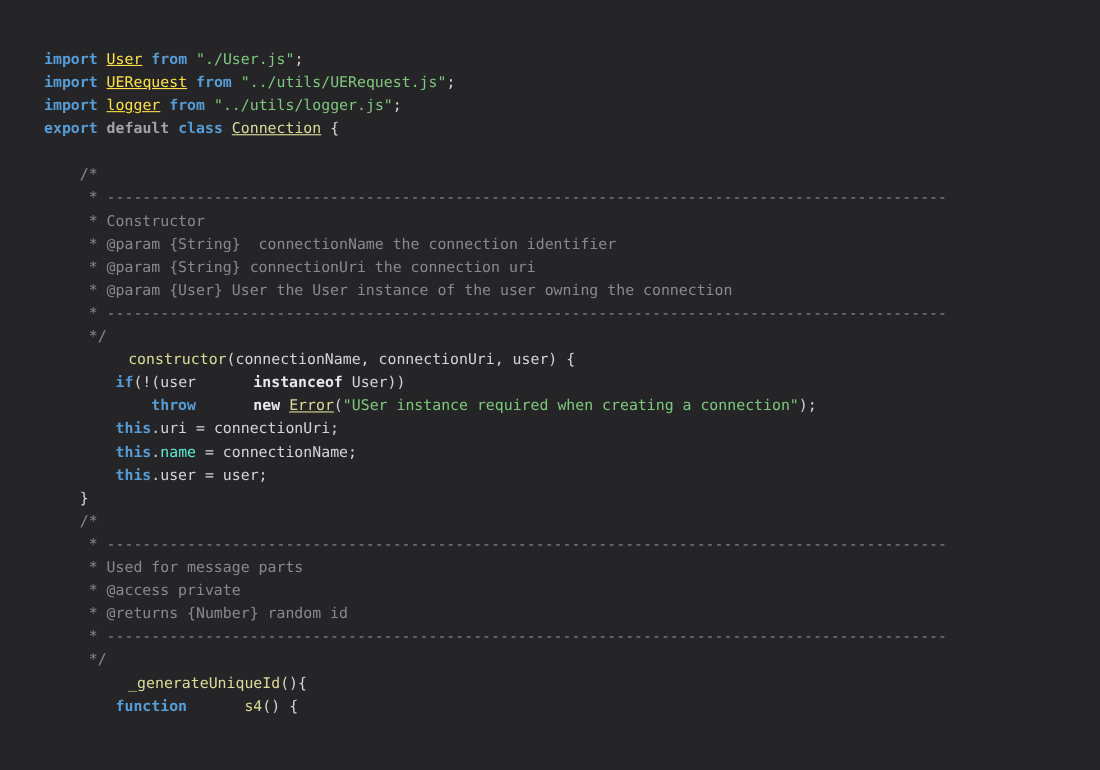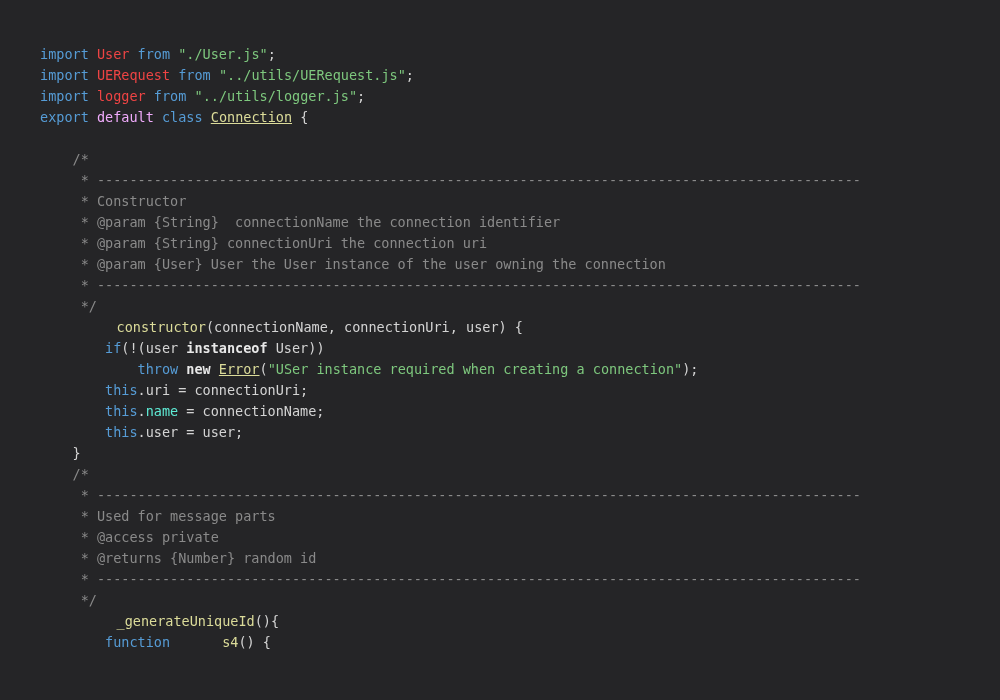--- a/index.html
+++ b/index.html
@@ -34,24 +34,24 @@
     letter-spacing: 0px;
     tab-size: 4;
   }
 
   .line {
     height: 21px;
     white-space: pre;
   }
 
   
-  .kw        { color: #569cd6; }              
-  .kw2       { color: #f0abfc; }              
-  .kwop      { color: #e8e8e8; font-weight: bold; }  
-  .type      { color: #ef4444; }              
+  .kw        { color: #569cd6; font-weight: bold; }              
+  .kw2       { color: #a3a3a3; font-weight: bold; }              
+  .kwop      { color: #e8e8e8; font-weight: bold; margin-left: 44px; }  
+  .type      { color: #fde047; text-decoration: underline; }              
   .str       { color: #7ec87e; }              
   .cls       { color: #dcdc9a; text-decoration: underline; margin-top: 40px; }  
   .fn        { color: #dcdc9a; margin-left: 44px; }              
   .prop      { color: #5eead4; }              
   .plain     { color: #d4d4d4; text-align: right; }
   .punct     { color: #d4d4d4; }
   .com       { color: #8a8a8a; }              
 </style>
 </head>
 <body>

